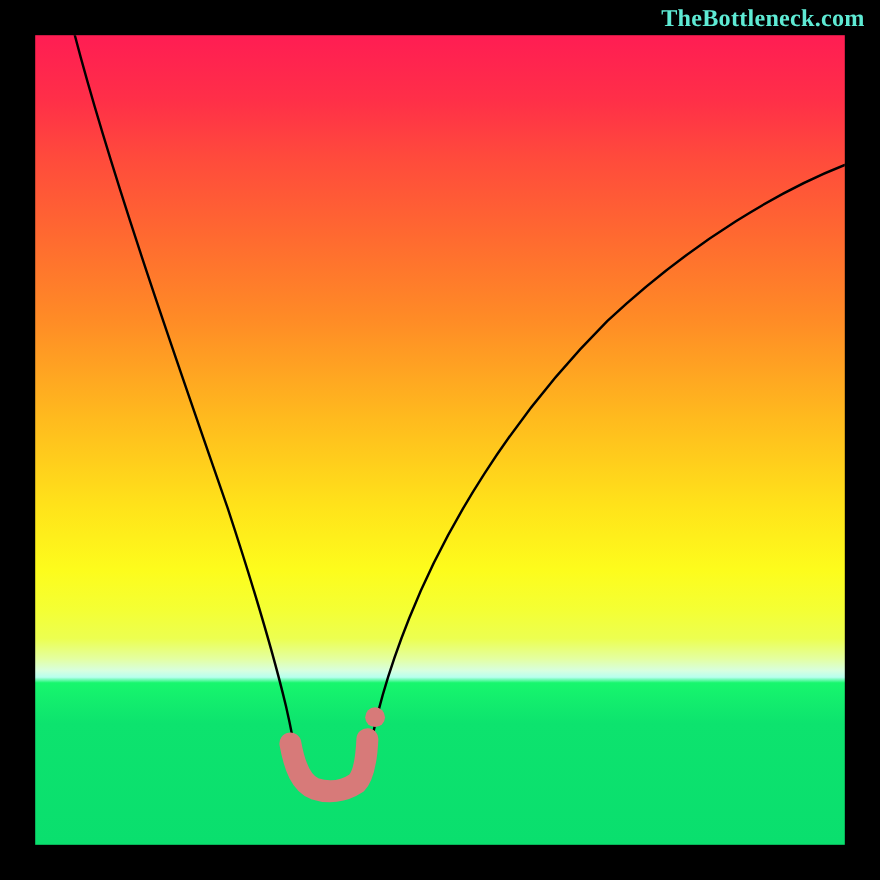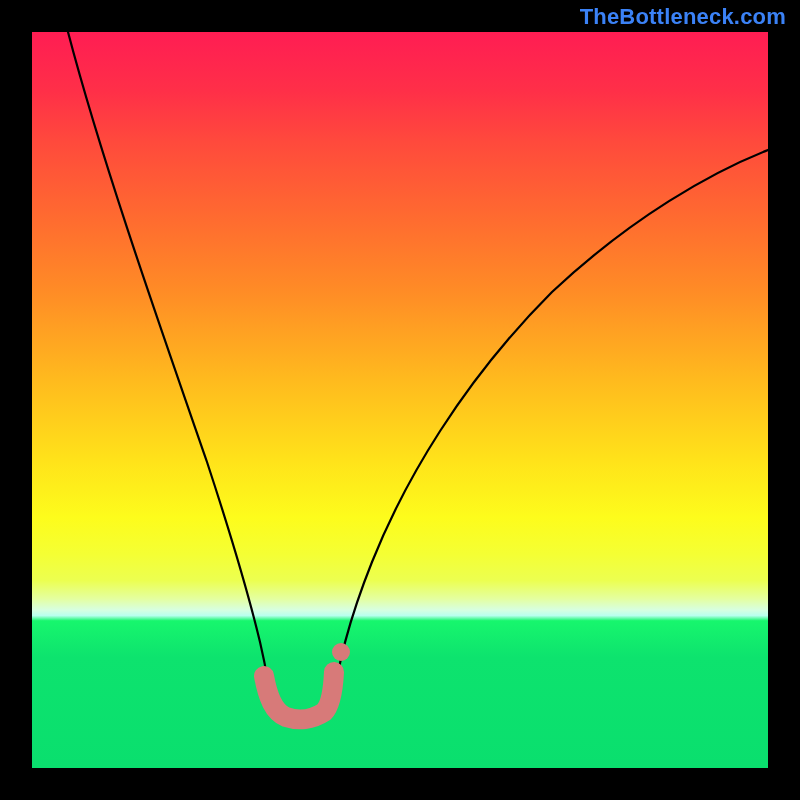--- a/index.html
+++ b/index.html
@@ -7,24 +7,24 @@
   .frame {
     position: absolute;
     top: 0; left: 0;
     width: 800px; height: 800px;
     background: #000;
   }
   .watermark {
     position: absolute;
     top: 4px;
     right: 14px;
-    font-family: Liberation Sans, sans-serif;
+    font-family: Liberation Serif, serif;
     font-size: 22px;
     font-weight: 600;
-    color: #3b82f6;
+    color: #5eead4;
     letter-spacing: 0.2px;
   }
   .plot {
     position: absolute;
     top: 32px;
     left: 32px;
     width: 736px;
     height: 736px;
   }
   .gradient-bg {

